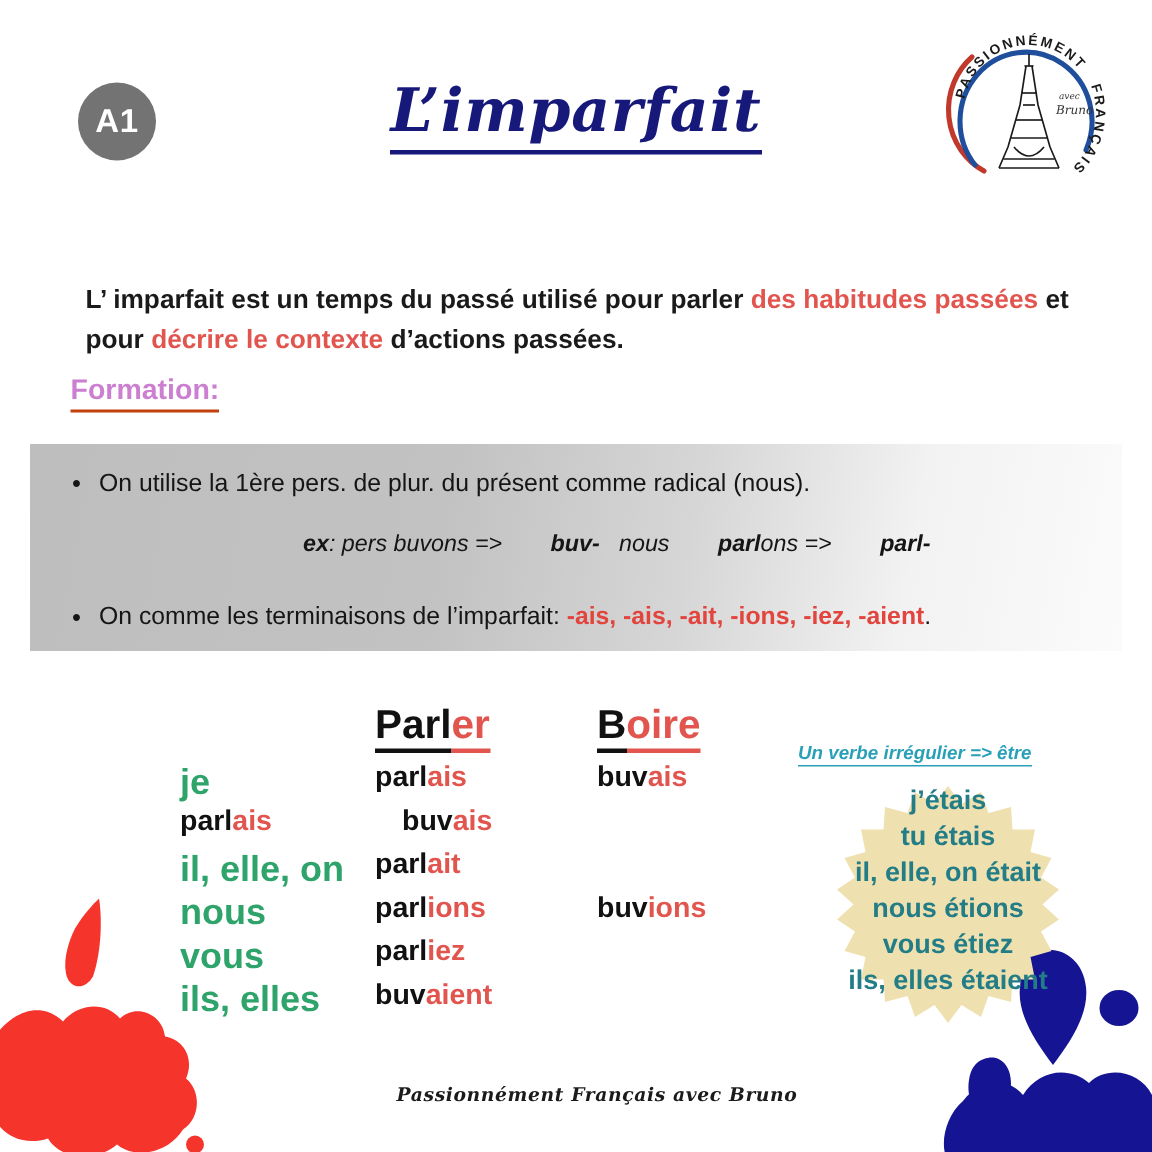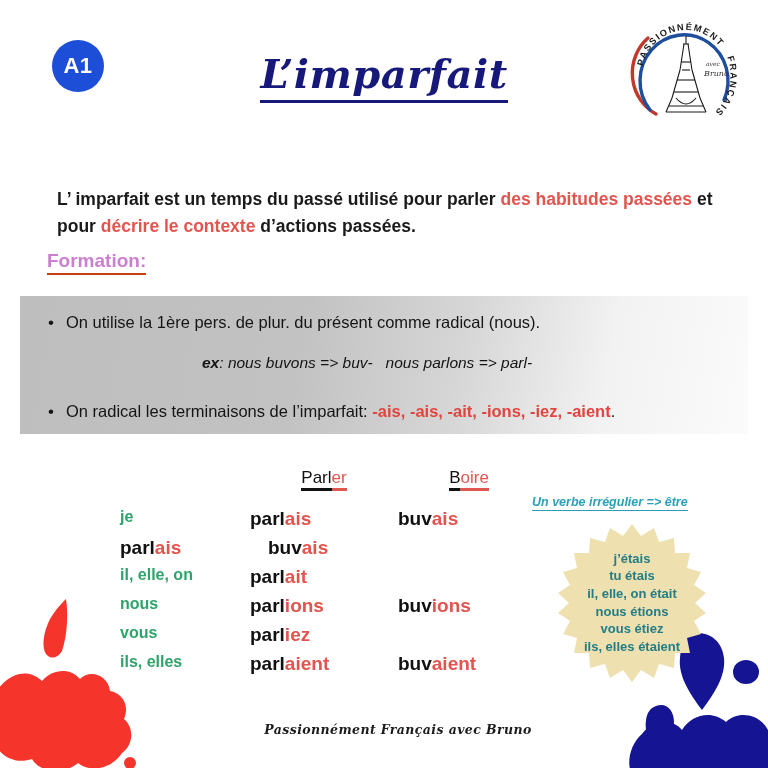--- a/index.html
+++ b/index.html
@@ -27,25 +27,25 @@
     position: absolute;
     pointer-events: none;
   }
   .splat-red { left: -6px; bottom: -4px; }
   .splat-blue { right: -4px; bottom: -6px; }
 
   
   .level-badge {
     position: absolute;
     left: 52px;
-    top: 40px;
+    top: 55px;
     width: 52px;
     height: 52px;
     border-radius: 50%;
-    background: #1d4ed8;
+    background: #737373;
     color: #ffffff;
     font-size: 22px;
     font-weight: bold;
     display: flex;
     align-items: center;
     justify-content: center;
     letter-spacing: .5px;
   }
   .title {
     position: absolute;
@@ -127,21 +127,21 @@
     left: 182px;
     top: 58px;
     font-size: 15.5px;
     font-style: italic;
     color: #151515;
     white-space: pre;
   }
   .ex-label {
     font-weight: bold;
   }
-  .b { font-weight: normal; }
+  .b { font-weight: bold; margin-left: 28px; }
   .endings { color: #e2443e; font-weight: bold; }
 
   
   .conj {
     position: absolute;
     left: 120px;
     top: 468px;
     width: 420px;
   }
   .conj-head {
@@ -151,35 +151,34 @@
   .conj-row {
     display: flex;
     height: 29px;
     align-items: flex-start;
   }
   .col-pron { width: 130px; }
   .col-verb { width: 148px; }
   .col-verb2 { width: 142px; }
 
   .head-cell {
-    font-size: 17px;
-    font-weight: normal;
+    font-size: 27px;
+    font-weight: bold;
     color: #111111;
-    text-align: center;
   }
   .head-cell u {
     text-decoration: none;
     border-bottom: 3px solid;
     padding-bottom: 1px;
   }
   .stem-black { color: #111111; border-color: #111111; }
   .end-red { color: #e2554f; border-color: #e2554f; }
 
   .pron {
-    font-size: 16px;
+    font-size: 24px;
     font-weight: bold;
     color: #2ea36a;
   }
   .verb {
     font-size: 19px;
     font-weight: bold;
     color: #111111;
   }
   .verb .e { color: #e2554f; }
 
@@ -202,23 +201,23 @@
     top: 522px;
     width: 162px;
     height: 162px;
   }
   .star-text {
     position: absolute;
     inset: 0;
     display: flex;
     flex-direction: column;
     align-items: center;
-    justify-content: center;
+    justify-content: flex-start;
     gap: 1px;
-    font-size: 13px;
+    font-size: 18px;
     font-weight: bold;
     color: #227d86;
     text-align: center;
     line-height: 1.28;
   }
 
   
   .footer {
     position: absolute;
     left: 0;
@@ -296,25 +295,25 @@
 
   <div class="formation">Formation:</div>
 
   <div class="grey-box">
 
     <div class="rule-item rule-1">
       <span class="bullet">•</span>
       <span>On utilise la 1ère pers. de plur. du présent comme radical (nous).</span>
     </div>
 
-    <div class="ex-line"><span class="ex-label">ex</span><span>: </span><span>nous b</span><span>uv</span><span>ons =&gt; </span><span class="b">buv-</span><span>   </span><span>nous </span><span class="b">parl</span><span>ons =&gt; </span><span class="b">parl-</span></div>
+    <div class="ex-line"><span class="ex-label">ex</span><span>: </span><span>pers b</span><span>uv</span><span>ons =&gt; </span><span class="b">buv-</span><span>   </span><span>nous </span><span class="b">parl</span><span>ons =&gt; </span><span class="b">parl-</span></div>
 
     <div class="rule-item rule-2">
       <span class="bullet">•</span>
-      <span><span>On radical les terminaisons de l’imparfait: </span><span class="endings">-ais, -ais, -ait, -ions, -iez, -aient</span><span>.</span></span>
+      <span><span>On comme les terminaisons de l’imparfait: </span><span class="endings">-ais, -ais, -ait, -ions, -iez, -aient</span><span>.</span></span>
     </div>
   </div>
 
   <div class="conj">
 
     <div class="conj-head">
       <div class="col-pron"></div>
       <div class="col-verb head-cell"><u class="stem-black">Parl</u><u class="end-red">er</u></div>
       <div class="col-verb2 head-cell"><u class="stem-black">B</u><u class="end-red">oire</u></div>
     </div>
@@ -341,21 +340,20 @@
       <div class="col-verb2 verb"><span>buv</span><span class="e">ions</span></div>
     </div>
 
     <div class="conj-row">
       <div class="col-pron pron">vous</div>
       <div class="col-verb verb"><span>parl</span><span class="e">iez</span></div>
     </div>
 
     <div class="conj-row">
       <div class="col-pron pron">ils, elles</div>
-      <div class="col-verb verb"><span>parl</span><span class="e">aient</span></div>
       <div class="col-verb2 verb"><span>buv</span><span class="e">aient</span></div>
     </div>
   </div>
 
   <div class="irr-note">Un verbe irrégulier =&gt; être</div>
 
   <div class="star-wrap">
     <svg width="162" height="162" viewBox="0 0 162 162">
       <polygon fill="#efe0b0" points="81,2 90,14 103,6 108,20 123,16 124,31 139,31 136,46 150,50 143,63 155,71 144,81 155,91 143,99 150,112 136,116 139,131 124,131 123,146 108,142 103,156 90,148 81,160 72,148 59,156 54,142 39,146 38,131 23,131 26,116 12,112 19,99 7,91 18,81 7,71 19,63 12,50 26,46 23,31 38,31 39,16 54,20 59,6 72,14"></polygon>
     </svg>

